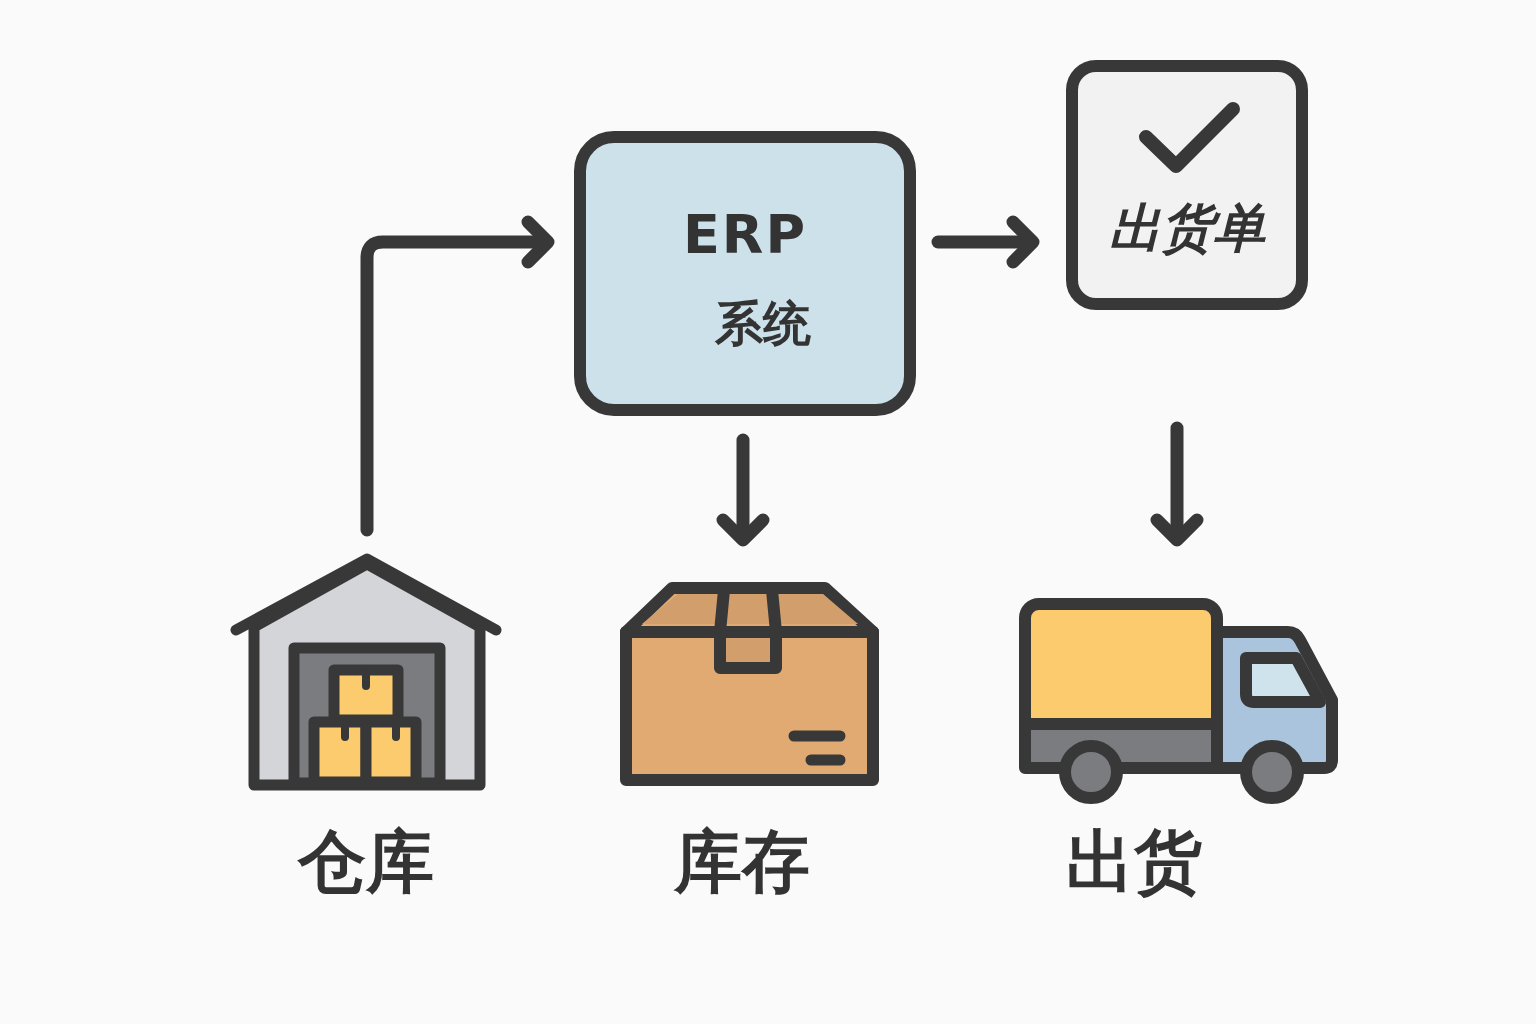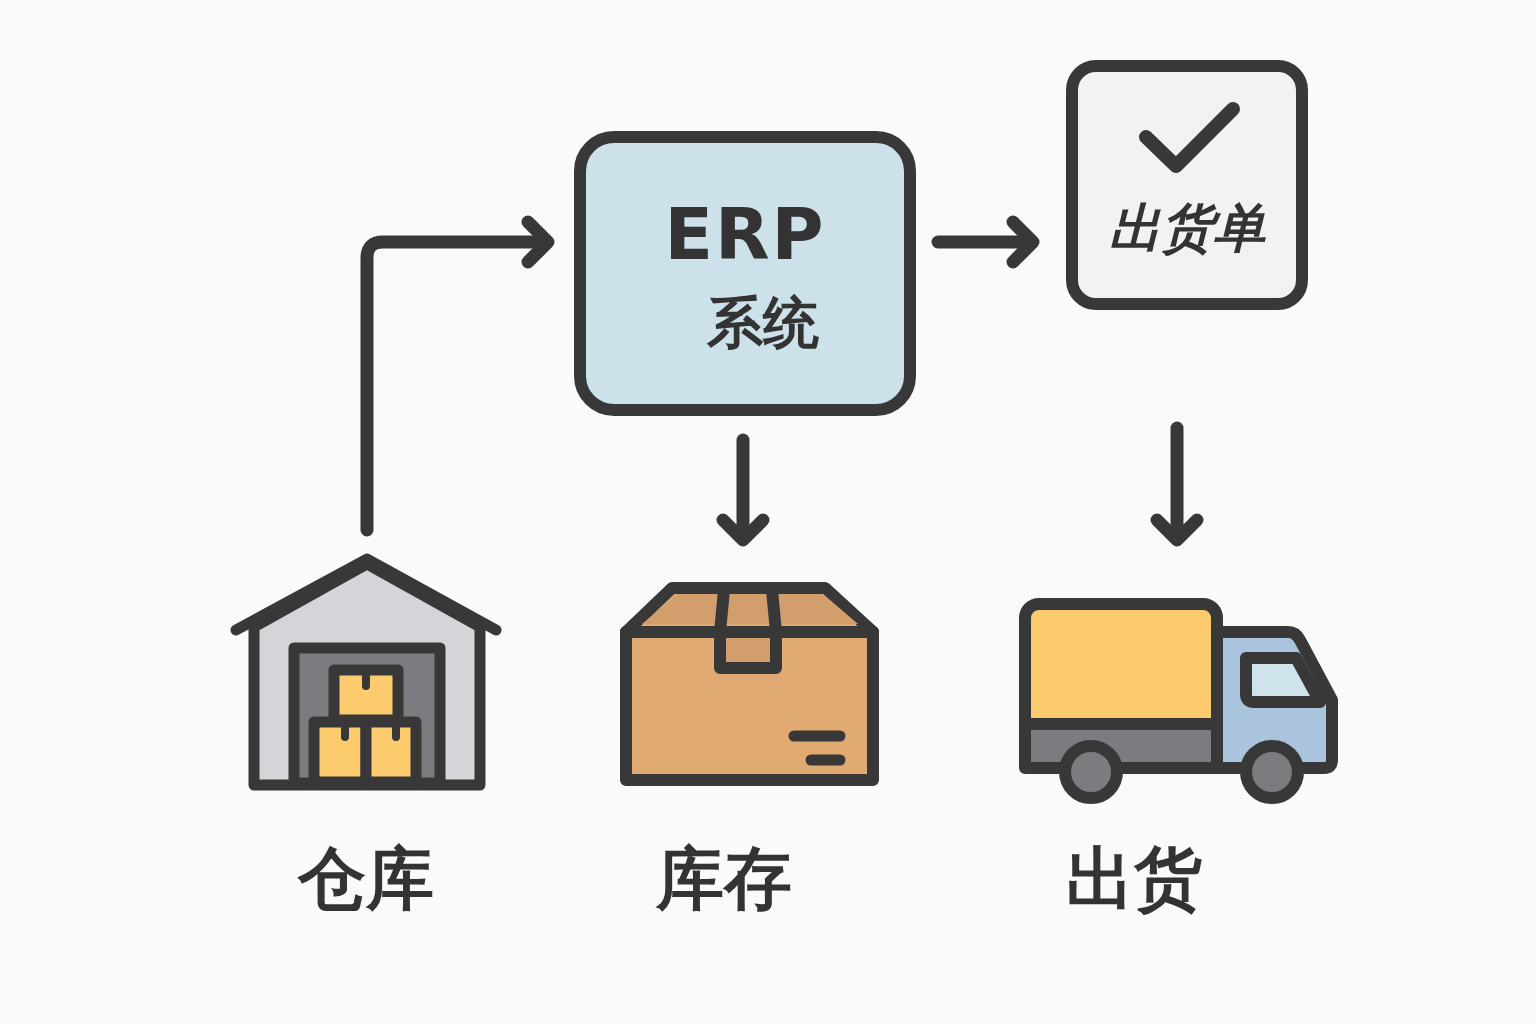--- a/index.html
+++ b/index.html
@@ -1,24 +1,24 @@
 <!DOCTYPE html>
 <html><head>
 <meta charset="utf-8">
 <style>
   html,body{margin:0;padding:0;}
   body{width:1536px;height:1024px;background:#fafafa;position:relative;overflow:hidden;font-family:"DejaVu Sans","Liberation Sans",sans-serif;}
   svg.canvas{position:absolute;left:0;top:0;}
   .lbl{position:absolute;font-weight:bold;color:#333333;text-align:center;white-space:nowrap;}
-  .erp-title{left:575px;width:340px;top:190px;font-size:71px;line-height:90px;letter-spacing:2px;}
-  .erp-sub{left:575px;width:376px;top:286px;font-size:56px;line-height:74px;}
+  .erp-title{left:575px;width:340px;top:190px;font-size:54px;line-height:90px;letter-spacing:2px;}
+  .erp-sub{left:575px;width:376px;top:286px;font-size:48px;line-height:74px;}
   .ship-doc{left:1068px;width:238px;top:196px;font-size:52px;line-height:64px;font-style:italic;}
-  .cap{top:820px;font-size:68px;line-height:84px;margin-top:17px;}
+  .cap{top:820px;font-size:68px;line-height:84px;}
   .cap-wh{left:236px;width:260px;}
-  .cap-inv{left:594px;width:260px;}
+  .cap-inv{left:612px;width:260px;}
   .cap-out{left:1004px;width:260px;}
 </style>
 </head>
 <body>
 
 <svg class="canvas" width="1536" height="1024" viewBox="0 0 1536 1024" xmlns="http://www.w3.org/2000/svg">
   <g fill="none" stroke="#383838" stroke-width="13" stroke-linecap="round" stroke-linejoin="round">
 
     <path d="M367 530 L367 258 Q367 242 383 242 L545 242"></path>
     <path d="M528 222 L548 242 L528 262"></path>

